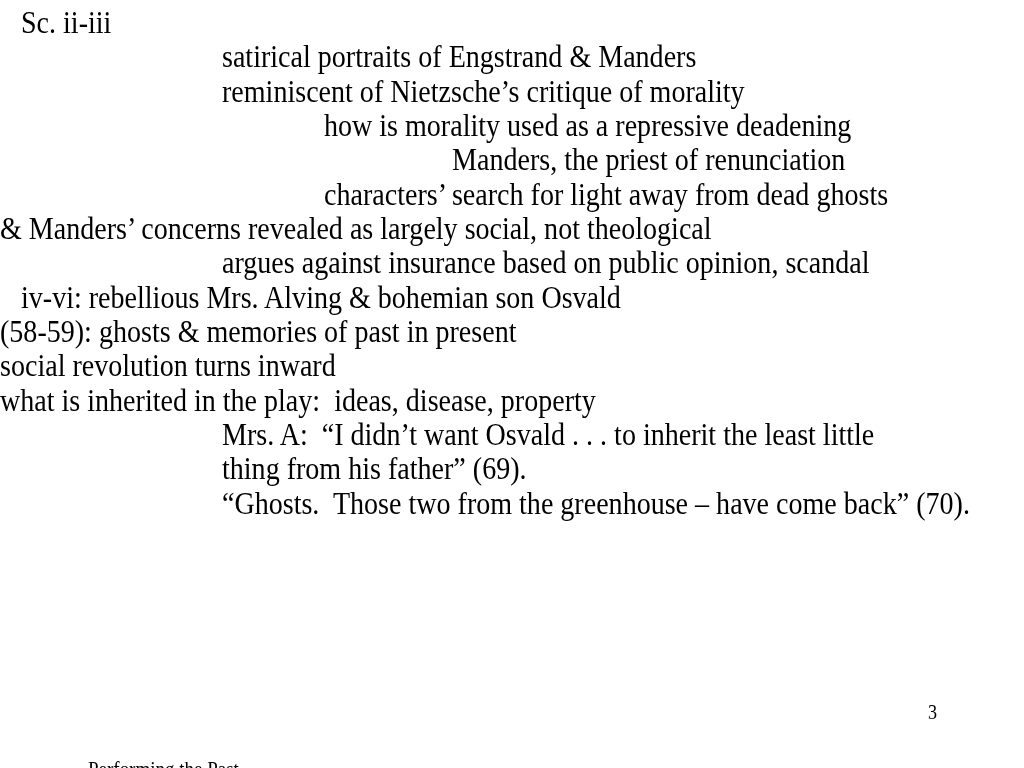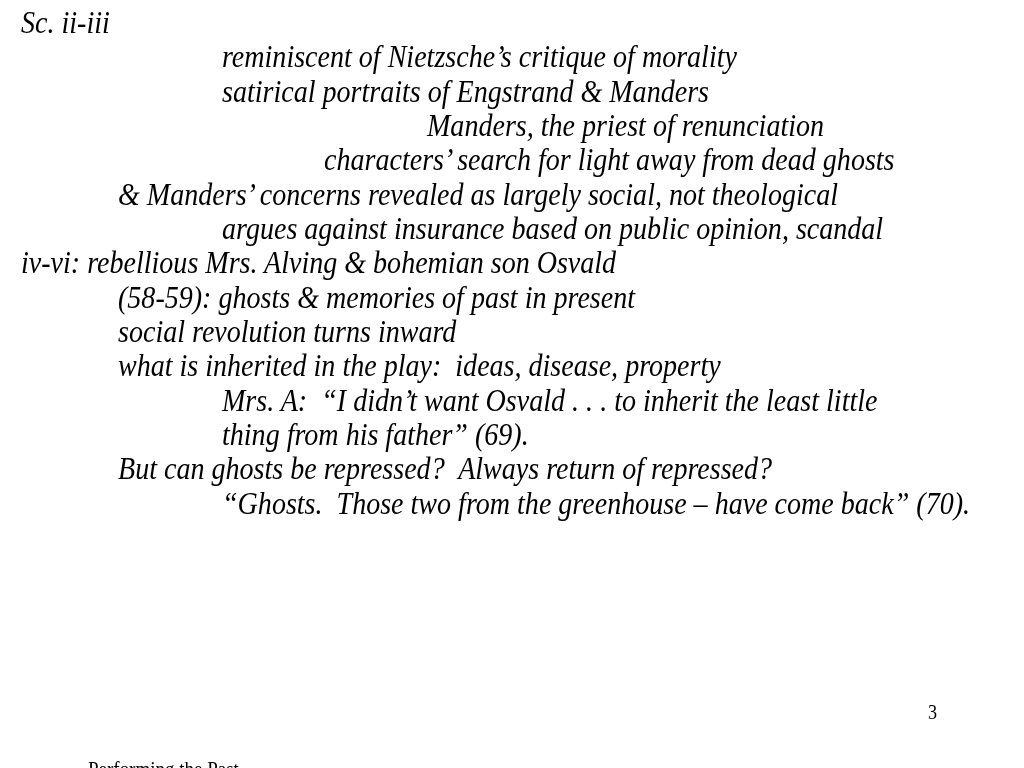--- a/index.html
+++ b/index.html
@@ -15,40 +15,39 @@
     overflow: hidden;
     color: #000000;
     font-family: "Liberation Serif", "DejaVu Serif", serif;
   }
   
   .body-text {
     position: absolute;
     left: 0;
     top: 5px;
     width: 908px;
-    font-style: italic;
   }
   .line {
     font-size: 32.5px;
     line-height: 34.35px;
     height: 34.35px;
     white-space: pre;
   }
   
   .tx {
     display: inline-block;
     transform: scaleX(0.863);
     transform-origin: 0 0;
     white-space: pre;
   }
   .ind0 { margin-left: 21px; }
-  .ind1 { margin-left: 118px; }
+  .ind1 { }
   .ind2 { margin-left: 222px; }
   .ind3 { margin-left: 324px; }
-  .ind4 { margin-left: 427px; }
+  .ind4 { margin-left: 427px; text-align: right; }
 
   .footer {
     position: absolute;
     left: 88px;
     top: 701px;
     font-size: 22px;
     line-height: 27px;
     white-space: pre;
   }
   .page-number {
@@ -66,29 +65,29 @@
 
   <div class="footer">
     <div><span class="tx">Performing the Past,</span></div>
     
   </div>
 
   <div class="page-number"><span class="tx">3</span></div>
 
   <div class="body-text">
       <div class="line ind0"><span class="tx">Sc. ii-iii</span></div>
+      <div class="line ind2"><span class="tx">satirical portraits of Engstrand &amp; Manders</span></div>
       <div class="line ind2"><span class="tx">reminiscent of Nietzsche’s critique of morality</span></div>
-      <div class="line ind2"><span class="tx">satirical portraits of Engstrand &amp; Manders</span></div>
+      <div class="line ind3"><span class="tx">how is morality used as a repressive deadening</span></div>
       <div class="line ind4"><span class="tx">Manders, the priest of renunciation</span></div>
       <div class="line ind3"><span class="tx">characters’ search for light away from dead ghosts</span></div>
       <div class="line ind1"><span class="tx">&amp; Manders’ concerns revealed as largely social, not theological</span></div>
       <div class="line ind2"><span class="tx">argues against insurance based on public opinion, scandal</span></div>
       <div class="line ind0"><span class="tx">iv-vi: rebellious Mrs. Alving &amp; bohemian son Osvald</span></div>
       <div class="line ind1"><span class="tx">(58-59): ghosts &amp; memories of past in present</span></div>
       <div class="line ind1"><span class="tx">social revolution turns inward</span></div>
       <div class="line ind1"><span class="tx">what is inherited in the play:  ideas, disease, property</span></div>
       <div class="line ind2"><span class="tx">Mrs. A:  “I didn’t want Osvald . . . to inherit the least little</span></div>
       <div class="line ind2"><span class="tx">thing from his father” (69).</span></div>
-      <div class="line ind1"><span class="tx">But can ghosts be repressed?  Always return of repressed?</span></div>
       <div class="line ind2"><span class="tx">“Ghosts.  Those two from the greenhouse – have come back” (70).</span></div>
     </div>
 
 </div>
 
 </body></html>

